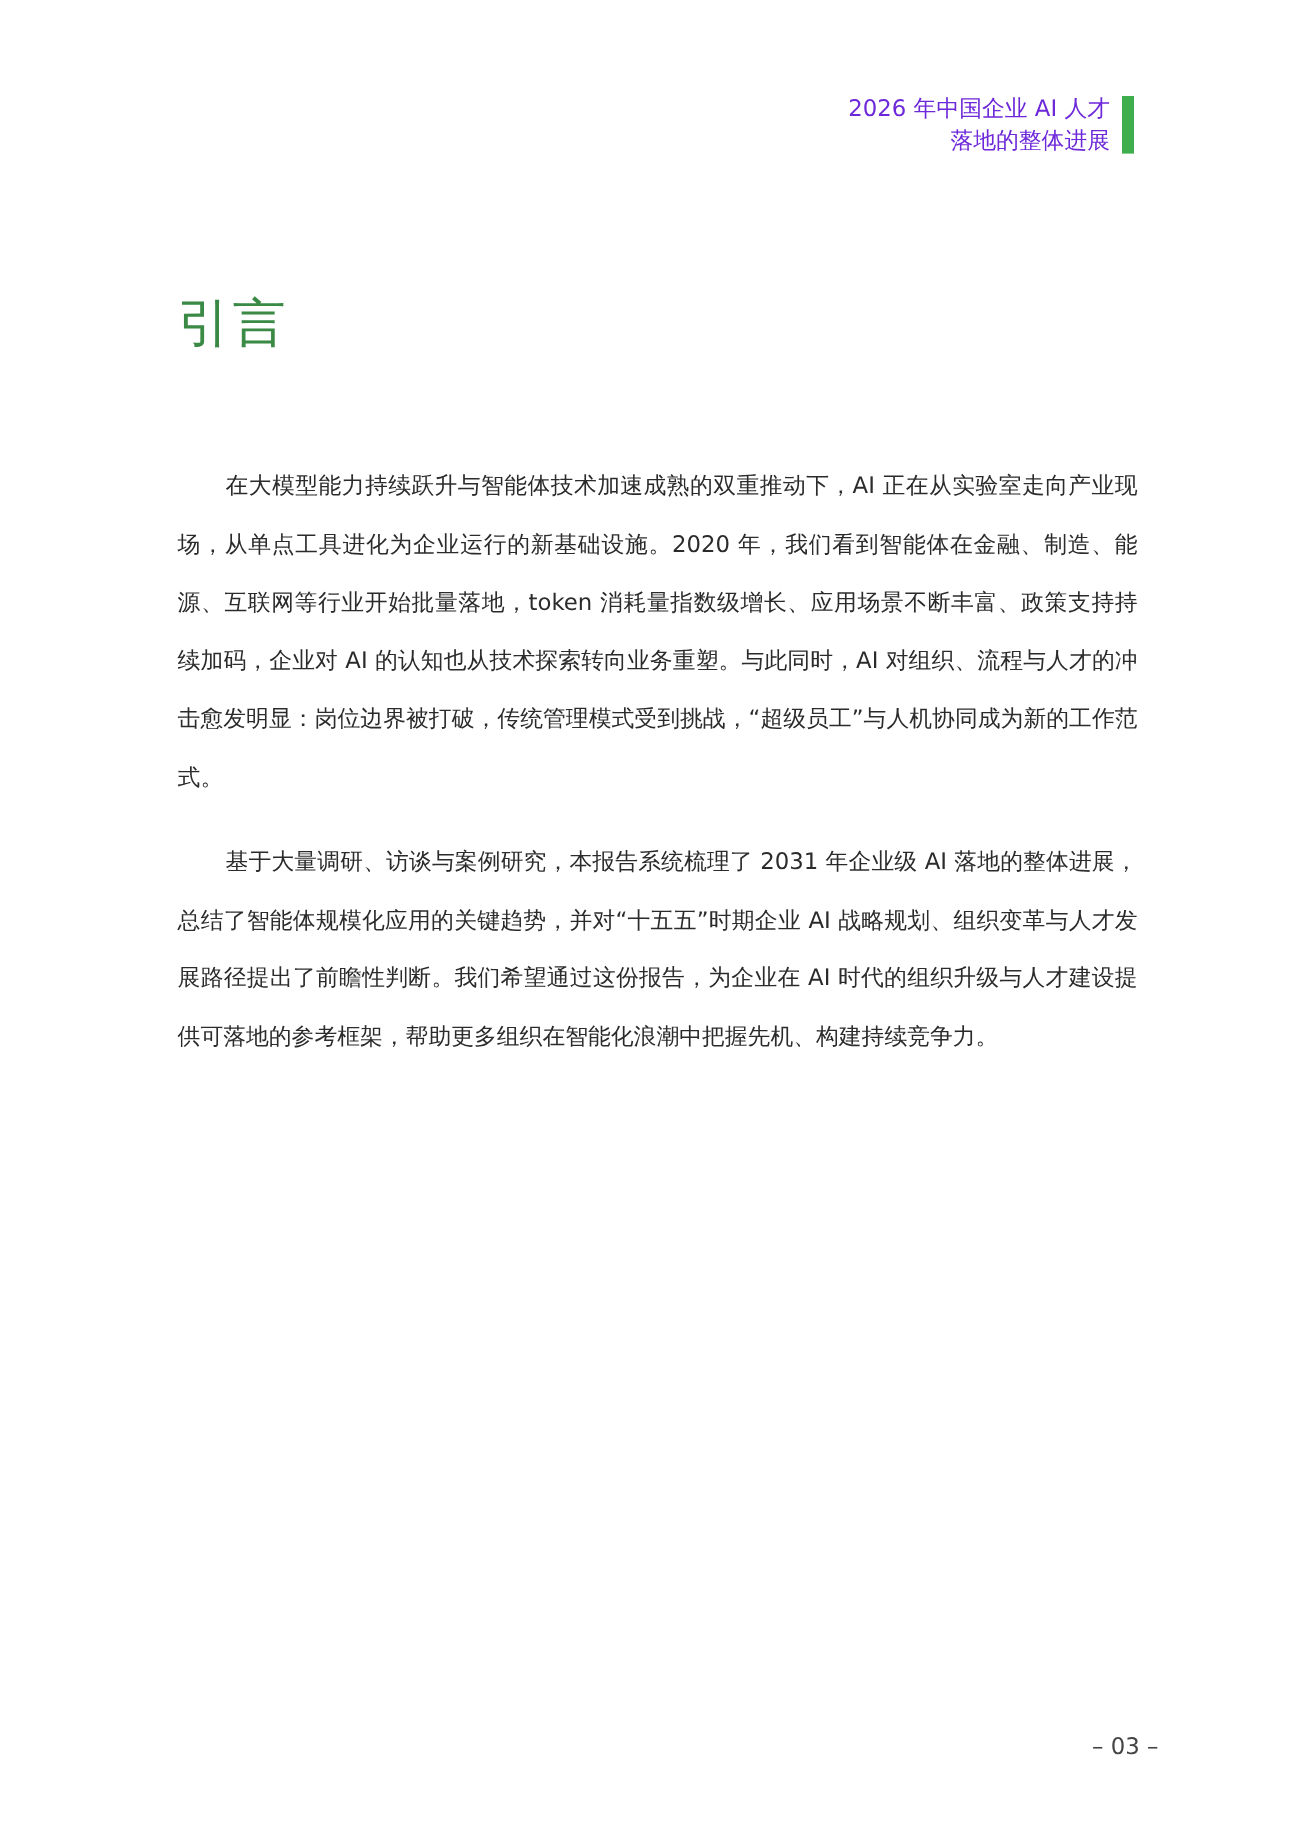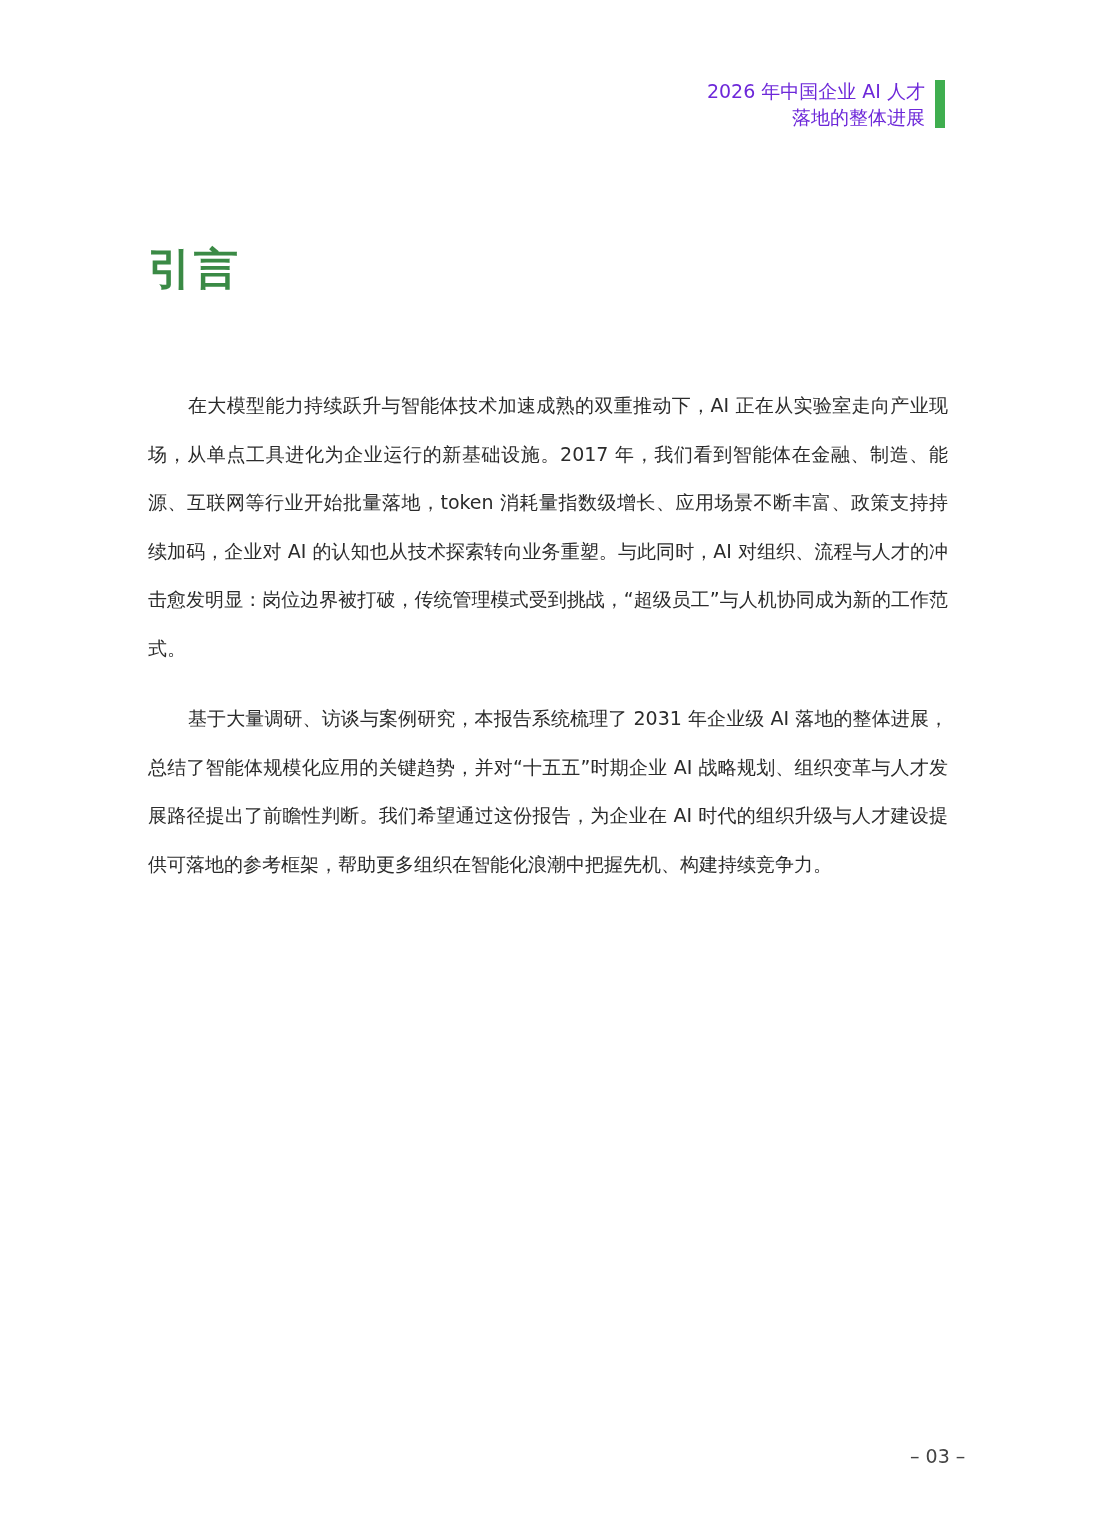--- a/index.html
+++ b/index.html
@@ -1,36 +1,36 @@
 <!DOCTYPE html>
 <html><head>
 <meta charset="utf-8">
 <style>
   html, body { margin: 0; padding: 0; background: #ffffff; }
   body { width: 1093px; height: 1536px; position: relative; overflow: hidden;
          font-family: "DejaVu Sans", "Liberation Sans", sans-serif; color: #2a2a2a; }
   .header { position: absolute; right: 168px; top: 78px; text-align: right;
             font-size: 19px; line-height: 26px; color: #6d28d9; }
   .header-bar { position: absolute; left: 935px; top: 80px; width: 10px; height: 48px; background: #3fae4f; }
-  .title { position: absolute; left: 148px; top: 240px; font-size: 44px; font-weight: bold;
+  .title { position: absolute; left: 148px; top: 240px; font-size: 44px; font-weight: normal;
            color: #3a8a45; letter-spacing: 2px; margin: 0; }
   .body { position: absolute; left: 148px; top: 381px; width: 800px; }
   .para { margin: 0 0 22px 0; font-size: 19px; line-height: 48.5px; text-indent: 40px;
           text-align: justify; color: #2b2b2b; }
   .page-num { position: absolute; left: 886px; top: 1445px; font-size: 19px; color: #444; margin-left: 24px; }
 </style>
 </head>
 <body>
 
 <div class="header">
   <div>2026 年中国企业 AI 人才</div>
   <div>落地的整体进展</div>
 </div>
 <div class="header-bar"></div>
 
 <h1 class="title">引言</h1>
 
 <div class="body">
-  <p class="para">在大模型能力持续跃升与智能体技术加速成熟的双重推动下，AI 正在从实验室走向产业现场，从单点工具进化为企业运行的新基础设施。2017 年，我们看到智能体在金融、制造、能源、互联网等行业开始批量落地，token 消耗量指数级增长、应用场景不断丰富、政策支持持续加码，企业对 AI 的认知也从技术探索转向业务重塑。与此同时，AI 对组织、流程与人才的冲击愈发明显：岗位边界被打破，传统管理模式受到挑战，“超级员工”与人机协同成为新的工作范式。</p>
+  <p class="para">在大模型能力持续跃升与智能体技术加速成熟的双重推动下，AI 正在从实验室走向产业现场，从单点工具进化为企业运行的新基础设施。2020 年，我们看到智能体在金融、制造、能源、互联网等行业开始批量落地，token 消耗量指数级增长、应用场景不断丰富、政策支持持续加码，企业对 AI 的认知也从技术探索转向业务重塑。与此同时，AI 对组织、流程与人才的冲击愈发明显：岗位边界被打破，传统管理模式受到挑战，“超级员工”与人机协同成为新的工作范式。</p>
   <p class="para">基于大量调研、访谈与案例研究，本报告系统梳理了 2031 年企业级 AI 落地的整体进展，总结了智能体规模化应用的关键趋势，并对“十五五”时期企业 AI 战略规划、组织变革与人才发展路径提出了前瞻性判断。我们希望通过这份报告，为企业在 AI 时代的组织升级与人才建设提供可落地的参考框架，帮助更多组织在智能化浪潮中把握先机、构建持续竞争力。</p>
 </div>
 
 <div class="page-num">– 03 –</div>
 
 </body></html>

